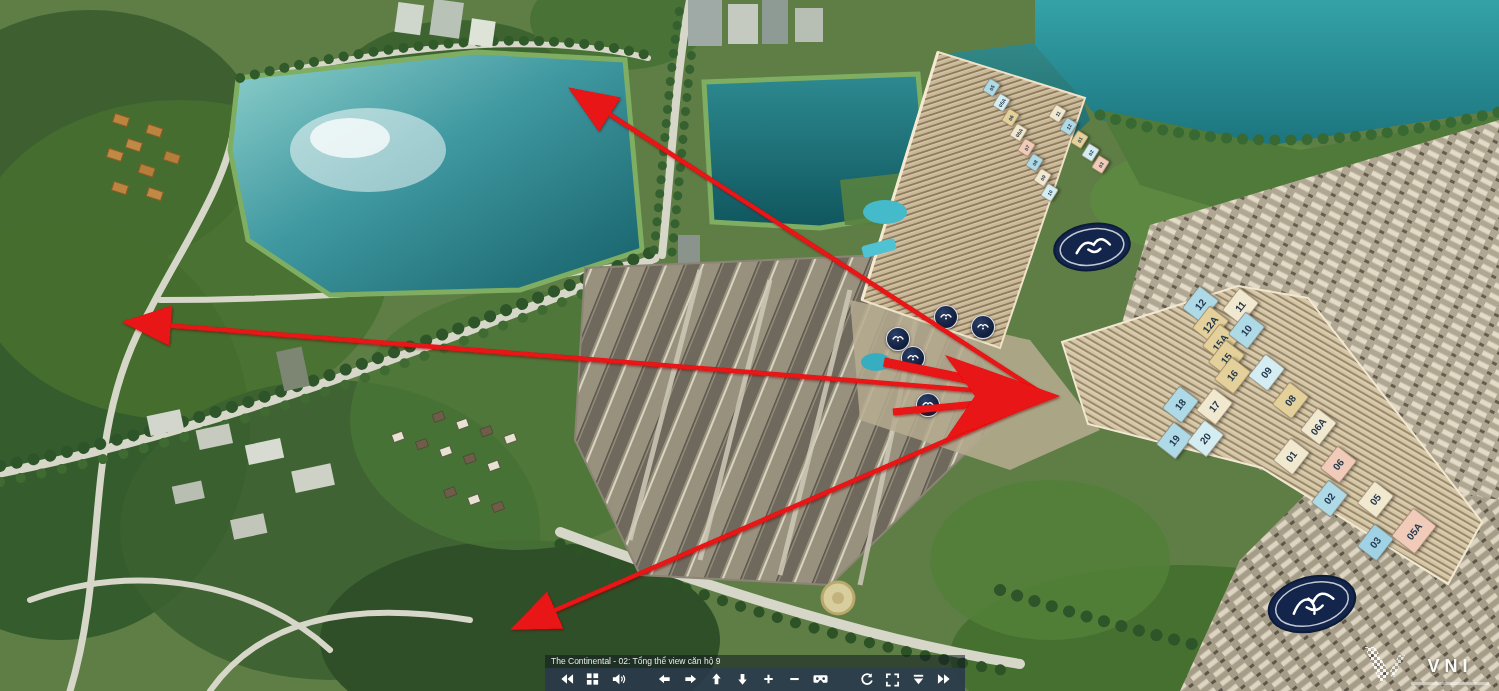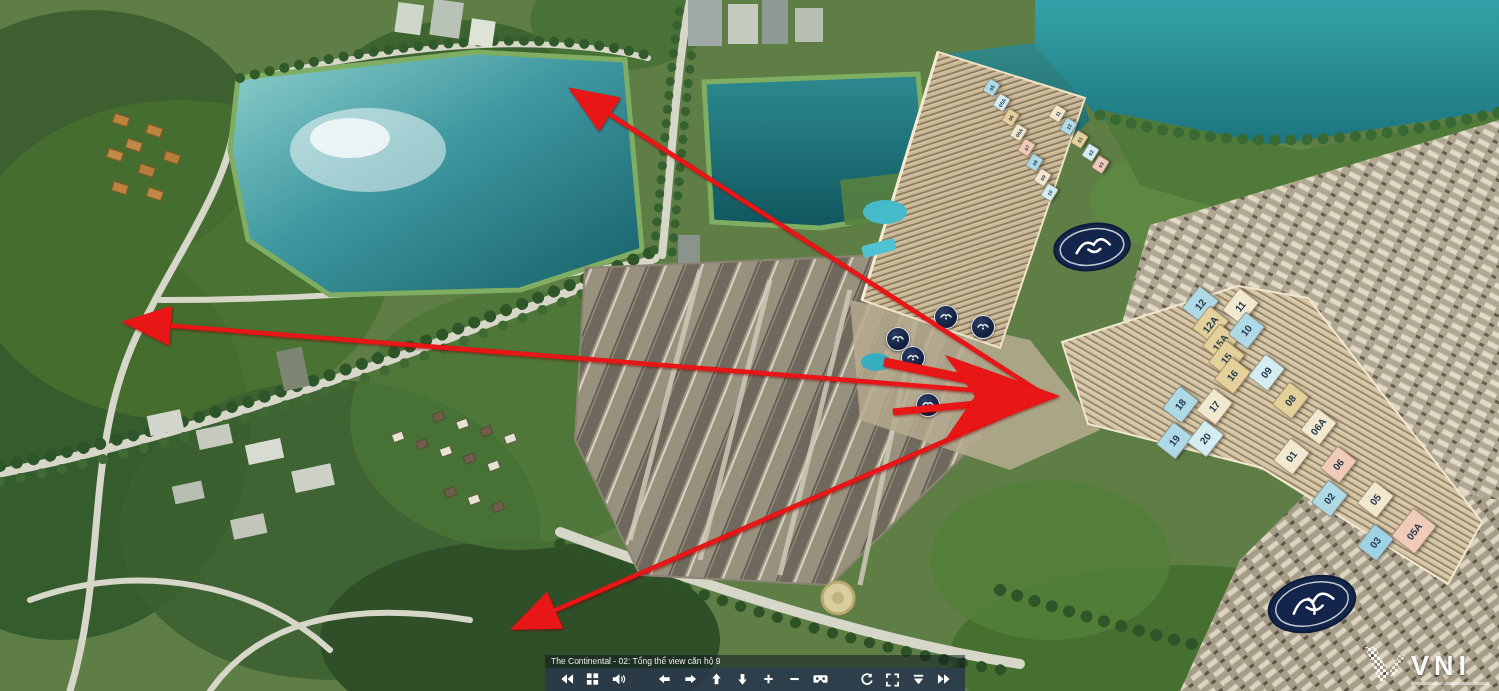--- a/index.html
+++ b/index.html
@@ -28,22 +28,22 @@
            padding:0 10px;box-sizing:border-box;}
   .tb-group{display:flex;align-items:center;gap:4px;}
   .tb-spacer{flex:1;}
   .tb-btn{width:22px;height:20px;display:flex;align-items:center;justify-content:center;
           cursor:pointer;border-radius:2px;}
   .tb-btn svg{display:block;}
 
   
   #watermark{position:absolute;right:10px;bottom:2px;display:flex;align-items:flex-end;
              gap:4px;opacity:.95;pointer-events:none;}
-  #watermark .wm-text{color:#fff;font-weight:bold;font-size:27px;letter-spacing:5px;
-             line-height:26px;text-shadow:0 1px 3px rgba(0,0,0,.6);}
+  #watermark .wm-text{color:#fff;font-weight:bold;font-size:18px;letter-spacing:5px;
+             line-height:26px;text-shadow:0 1px 3px rgba(0,0,0,.6);text-align:center;}
   #watermark .wm-tag{width:78px;height:3px;background:rgba(255,255,255,.45);margin:3px 0 4px;}
 </style>
 </head>
 <body>
 
 <div id="stage">
 
   <svg class="layer" width="1499" height="691" viewBox="0 0 1499 691">
     <defs>
       <linearGradient id="lakeG" x1="0" y1="0" x2="1" y2="1">

